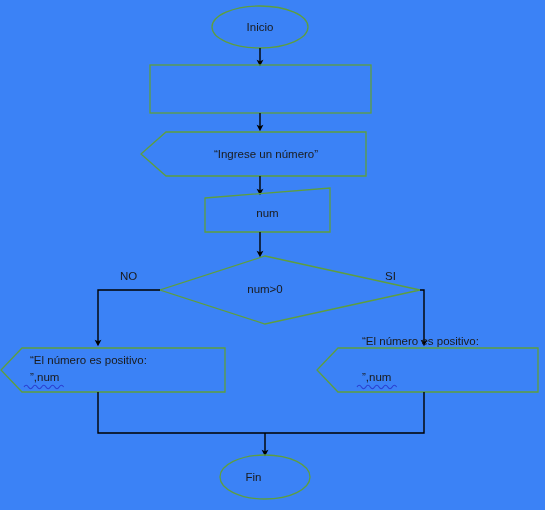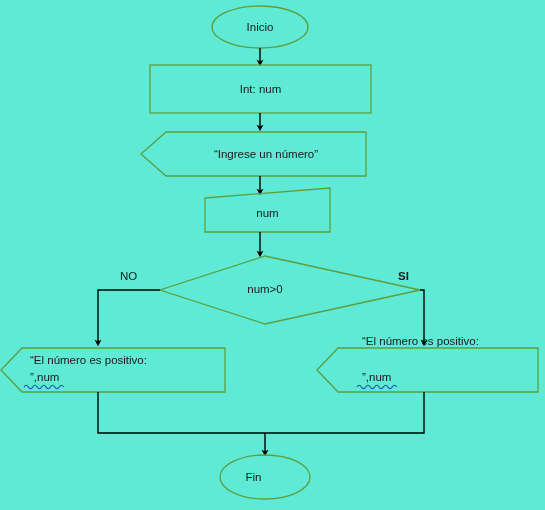--- a/index.html
+++ b/index.html
@@ -10,21 +10,21 @@
   body {
     width: 545px;
     height: 510px;
     overflow: hidden;
     font-family: "Liberation Sans", sans-serif;
   }
   #canvas {
     position: relative;
     width: 545px;
     height: 510px;
-    background: #5eead4;
+    background: #3b82f6;
   }
   #canvas svg.layer {
     position: absolute;
     left: 0;
     top: 0;
     width: 545px;
     height: 510px;
   }
   .node-label {
     position: absolute;
@@ -89,31 +89,30 @@
     <line x1="265" y1="433" x2="265" y2="453" stroke="#000000" stroke-width="1.4" marker-end="url(#arrowhead)"></line>
 
     <ellipse cx="265" cy="477" rx="45" ry="22" fill="none" stroke="#5e9e3e" stroke-width="1.3"></ellipse>
 
     <path d="M24,387 q2.2,-3.4 4.4,0 q2.2,3.4 4.4,0 q2.2,-3.4 4.4,0 q2.2,3.4 4.4,0 q2.2,-3.4 4.4,0 q2.2,3.4 4.4,0 q2.2,-3.4 4.4,0 q2.2,3.4 4.4,0 q2.2,-3.4 4.4,0" fill="none" stroke="#2b3fd0" stroke-width="1.1"></path>
     <path d="M357,387 q2.2,-3.4 4.4,0 q2.2,3.4 4.4,0 q2.2,-3.4 4.4,0 q2.2,3.4 4.4,0 q2.2,-3.4 4.4,0 q2.2,3.4 4.4,0 q2.2,-3.4 4.4,0 q2.2,3.4 4.4,0 q2.2,-3.4 4.4,0" fill="none" stroke="#2b3fd0" stroke-width="1.1"></path>
   </svg>
 
   <div class="node-label centered" style="left:210px; top:19px; width:100px;">Inicio</div>
 
-  <div class="node-label centered" style="left:160px; top:81px; width:201px;">Int: num</div>
 
   <div class="node-label centered" style="left:166px; top:146px; width:200px;">“Ingrese un número”</div>
 
   <div class="node-label centered" style="left:205px; top:205px; width:125px;">num</div>
 
   <div class="node-label centered" style="left:215px; top:281px; width:100px;">num&gt;0</div>
 
   <div class="branch-label" style="left:120px; top:270px;text-align:center;">NO</div>
 
-  <div class="branch-label" style="left:398px; top:270px;font-weight:bold;">SI</div>
+  <div class="branch-label" style="left:385px; top:270px;">SI</div>
 
   <div class="node-label" style="left:30px; top:352px; width:190px;">“El número es positivo:</div>
   <div class="node-label" style="left:30px; top:369px; width:190px;">”,num</div>
 
   <div class="node-label" style="left:362px; top:333px; width:180px;">“El número es positivo:</div>
   <div class="node-label" style="left:362px; top:369px; width:180px;">”,num</div>
 
   <div class="node-label centered" style="left:220px; top:469px; width:67px;">Fin</div>
 
 </div>

